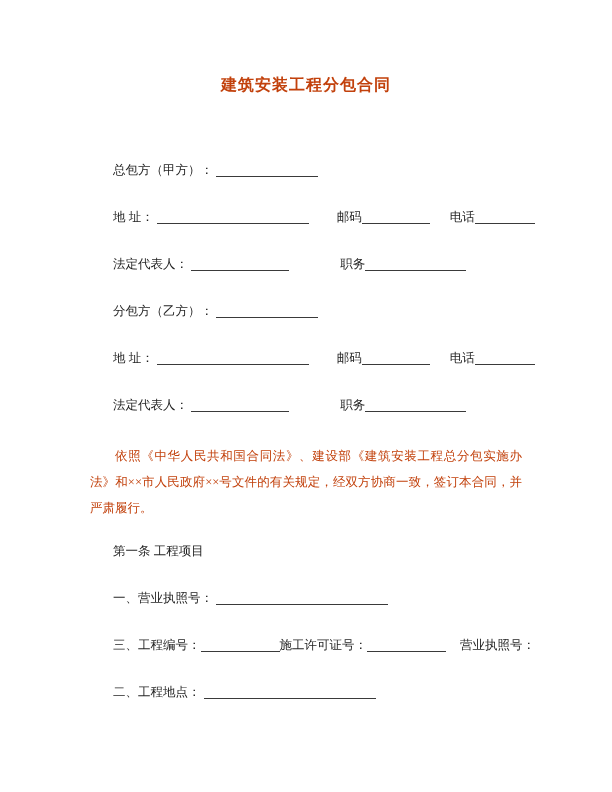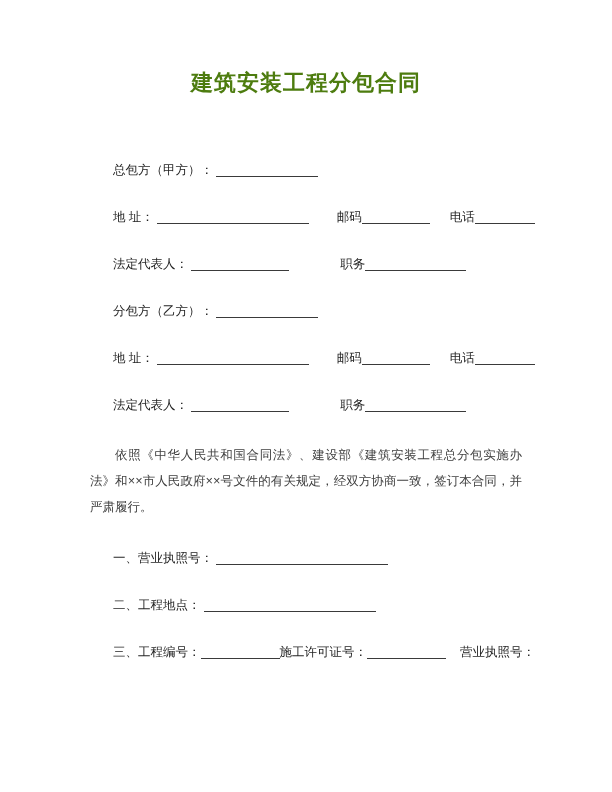--- a/index.html
+++ b/index.html
@@ -4,22 +4,22 @@
 <style>
   html,body{margin:0;padding:0;background:#ffffff;}
   body{
     width:612px;height:792px;overflow:hidden;position:relative;
     font-family:"Liberation Serif","DejaVu Serif",serif;
     color:#1f1f1f;font-size:12.5px;
   }
   .page{box-sizing:border-box;width:612px;height:792px;padding:0 90px;}
   .title{
     margin:70px 0 0 0;text-align:center;
-    font-family:Liberation Mono, monospace;
-    font-weight:700;font-size:22px;line-height:30px;letter-spacing:1px;color:#4d7c0f;
+    font-family:Liberation Serif, serif;
+    font-weight:700;font-size:16px;line-height:30px;letter-spacing:1px;color:#c2410c;
   }
   .rows{margin-top:61px;}
   .row{height:19px;line-height:19px;margin-bottom:28px;padding-left:23px;white-space:nowrap;}
   .lbl{white-space:pre;}
   .blank{
     display:inline-block;height:14px;vertical-align:-3px;
     border-bottom:1px solid #3a3a3a;overflow:hidden;white-space:pre;
   }
   .w-pname{width:102px;}
   .w-addr{width:152px;}
@@ -29,21 +29,21 @@
   .w-duty{width:101px;}
   .w-item{width:172px;}
   .w-num{width:79px;}
   .w-permit{width:79px;}
   .ml18{margin-left:28px;}
   .ml12{margin-left:20px;}
   .ml41{margin-left:51px;}
   .ml16{margin-left:14px;}
   .intro{
     margin:15px 0 0 0;line-height:26px;text-indent:2em;
-    text-align:justify;color:#404040;font-family:Liberation Mono, monospace;
+    text-align:justify;color:#c2410c;
   }
   .heading{margin-top:21px;height:19px;line-height:19px;padding-left:23px;white-space:pre;}
   .items{margin-top:28px;}
 </style>
 </head>
 <body>
 
 <div class="page">
 
   <div class="title">建筑安装工程分包合同</div>
@@ -77,32 +77,33 @@
 
     <div class="row">
       <span class="lbl">法定代表人：</span>
       <span class="blank w-rep"></span><span class="lbl ml41">职务</span><span class="blank w-duty"></span>
     </div>
 
   </div>
 
   <p class="intro">依照《中华人民共和国合同法》、建设部《建筑安装工程总分包实施办法》和××市人民政府××号文件的有关规定，经双方协商一致，签订本合同，并严肃履行。</p>
 
+  <div class="heading">第一条 工程项目</div>
 
   <div class="items">
 
     <div class="row">
       <span class="lbl">一、营业执照号：</span>
       <span class="blank w-item"></span>
     </div>
 
     <div class="row">
-      <span class="lbl">二、工程地点：</span>
-      <span class="blank w-item"></span>
+      <span class="lbl">三、工程编号：</span><span class="blank w-num"></span><span class="lbl">施工许可证号：</span><span class="blank w-permit"></span><span class="lbl ml16">营业执照号：</span>
     </div>
 
     <div class="row">
-      <span class="lbl">三、工程编号：</span><span class="blank w-num"></span><span class="lbl">施工许可证号：</span><span class="blank w-permit"></span><span class="lbl ml16">营业执照号：</span>
+      <span class="lbl">二、工程地点：</span>
+      <span class="blank w-item"></span>
     </div>
 
   </div>
 
 </div>
 
 </body></html>

